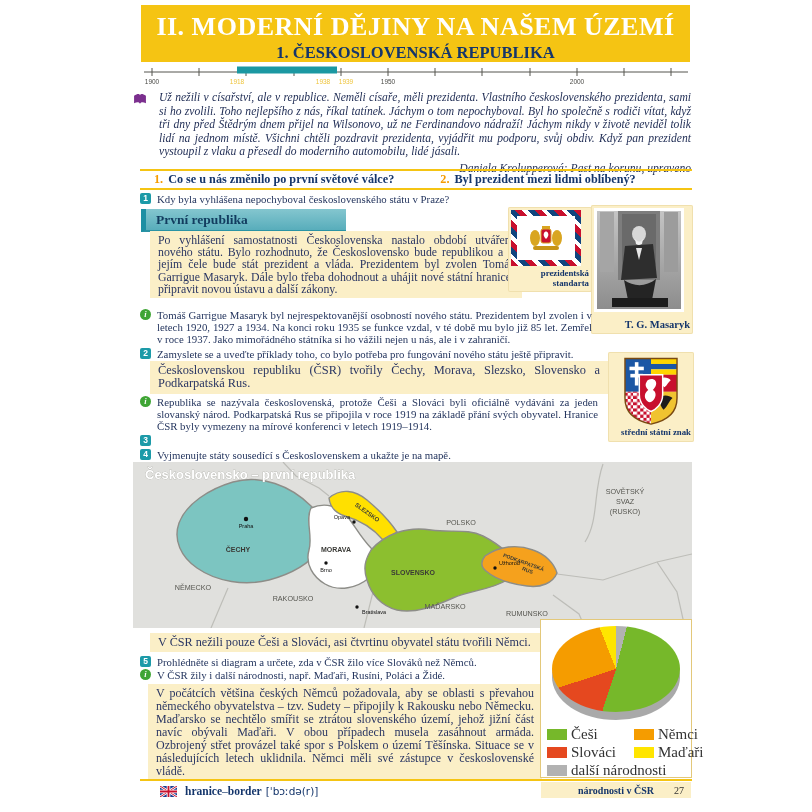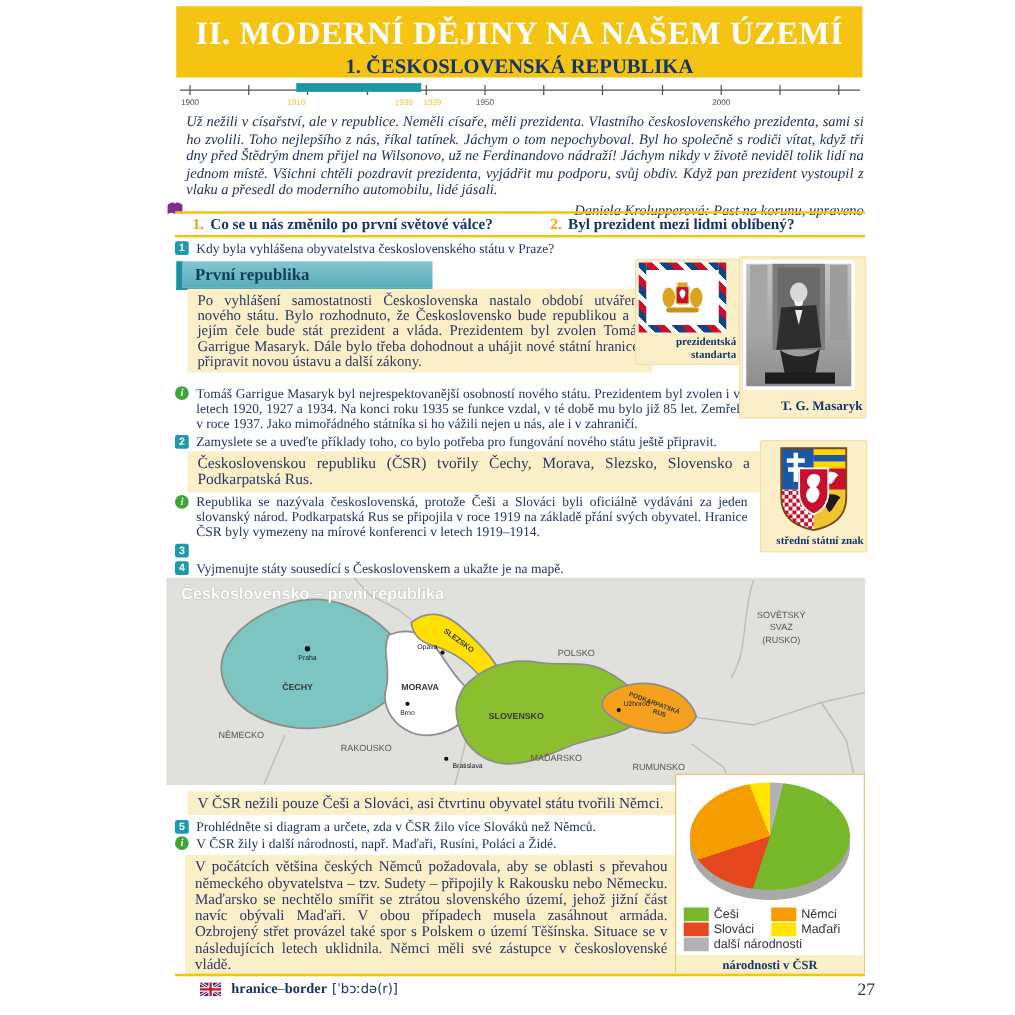--- a/index.html
+++ b/index.html
@@ -5,21 +5,21 @@
   html,body{margin:0;padding:0;background:#fff;}
   .page{position:relative;width:812px;height:812px;background:#ffffff;overflow:hidden;
         font-family:"Liberation Serif","DejaVu Serif",serif;color:#24355e;}
   
   .title-band{position:absolute;left:141px;top:5px;width:549px;height:57px;background:#f5c413;text-align:center;}
   .title-band .chapter{font-size:26px;font-weight:bold;color:#ffffff;letter-spacing:.5px;padding-top:7px;}
   .title-band .lesson{font-size:16.5px;font-weight:bold;color:#14356b;margin-top:1px;}
   
   .timeline{position:absolute;left:140px;top:63px;width:552px;height:26px;}
   
-  .quote{position:absolute;left:133px;top:91px;width:558px;display:flex;gap:2px;align-items:flex-end;}
+  .quote{position:absolute;left:133px;top:91px;width:558px;display:flex;gap:12px;}
   .quote-text{font-style:italic;font-size:11.6px;line-height:13.6px;text-align:justify;color:#243158;}
   .quote-src{font-style:italic;font-size:11.6px;text-align:right;margin-top:3px;color:#243158;}
   
   .qrule{position:absolute;left:140px;width:552px;height:2px;background:#f5c413;}
   .questions{position:absolute;left:140px;top:172px;width:552px;display:flex;font-size:12.2px;font-weight:600;color:#14356b;}
   .q-num{color:#f59c00;font-weight:bold;margin-right:5px;}
   .q1{margin-left:14px;display:flex;}
   .q2{margin-left:46px;display:flex;}
   
   .row{position:absolute;display:flex;gap:6px;font-size:10.8px;line-height:12.2px;align-items:flex-start;color:#24355e;}
@@ -43,33 +43,33 @@
       border:6px solid;border-image:repeating-linear-gradient(45deg,#c8102e 0 5px,#ffffff 5px 9px,#11457e 9px 14px) 6;
       display:flex;align-items:center;justify-content:center;}
   
   .map{position:absolute;left:133px;top:462px;width:559px;height:166px;}
   
   .pie-card{position:absolute;left:540px;top:619px;width:152px;height:159px;background:#ffffff;
       border:1px solid #e3c87a;box-sizing:border-box;}
   .pie-wrap{position:relative;width:128px;height:98px;margin:6px auto 0;}
   .pie-rim{position:absolute;left:0;top:8px;width:128px;height:86px;border-radius:50%;background:#a9a9a9;}
   .pie{position:absolute;left:0;top:0;width:128px;height:86px;border-radius:50%;}
-  .legend{display:grid;grid-template-columns:1fr 1fr;gap:1px 2px;margin:2px 6px 0;
-      font-family:Liberation Sans, sans-serif;font-size:10px;color:#333;}
+  .legend{display:grid;grid-template-columns:1fr 1fr;gap:1px 18px;margin:2px 6px 0;
+      font-family:Liberation Serif, serif;font-size:15px;color:#333;}
   .leg-item{display:flex;align-items:center;gap:4px;}
   .leg-span{grid-column:1 / span 2;}
   .chip{flex:none;width:20px;height:11px;}
   .pie-cap{background:#fbefc7;text-align:center;font-weight:bold;font-size:10px;color:#14356b;
       padding:3px 0 2px;margin-top:3px;}
   
   .foot-rule{position:absolute;left:140px;top:779px;width:552px;height:2px;background:#f5c413;}
   .footer{position:absolute;left:160px;top:785px;display:flex;align-items:center;font-size:11.5px;color:#14356b;}
   .footer .cs{font-weight:600;margin-left:8px;}
   .footer .en{font-weight:bold;}
-  .page-num{position:absolute;left:674px;top:785px;font-size:14px;color:#333333;margin-left:12px;}
+  .page-num{position:absolute;left:674px;top:785px;font-size:10px;color:#333333;}
   svg text{font-family:"Liberation Sans",sans-serif;}
 </style>
 </head>
 <body>
 
 <div class="page">
 
   <div class="title-band">
     <div class="chapter">II. MODERNÍ DĚJINY NA NAŠEM ÚZEMÍ</div>
     <div class="lesson">1. ČESKOSLOVENSKÁ REPUBLIKA</div>
@@ -120,21 +120,21 @@
     </span>
     <span class="q2">
       <span class="q-num">2.</span>
       <span>Byl prezident mezi lidmi oblíbený?</span>
     </span>
   </div>
   <div class="qrule" style="top:188px"></div>
 
   <div class="row" style="left:140px;top:193px;width:540px;">
     <span class="sq">1</span>
-    <span>Kdy byla vyhlášena obyvatelstva československého státu v Praze?</span>
+    <span>Kdy byla vyhlášena nepochyboval československého státu v Praze?</span>
   </div>
 
   <div class="sec-head">První republika</div>
 
   <div class="ybox" style="left:150px;top:231px;width:356px;">Po vyhlášení samostatnosti Československa nastalo období utváření nového státu. Bylo rozhodnuto, že Československo bude republikou a v jejím čele bude stát prezident a vláda. Prezidentem byl zvolen Tomáš Garrigue Masaryk. Dále bylo třeba dohodnout a uhájit nové státní hranice, připravit novou ústavu a další zákony.</div>
 
   <div class="card" style="left:508px;top:207px;width:78px;">
     <div class="flag-box">
       <svg width="40" height="30" viewBox="0 0 40 30">
         <ellipse cx="9" cy="15" rx="5" ry="8" fill="#d9a520"></ellipse>

